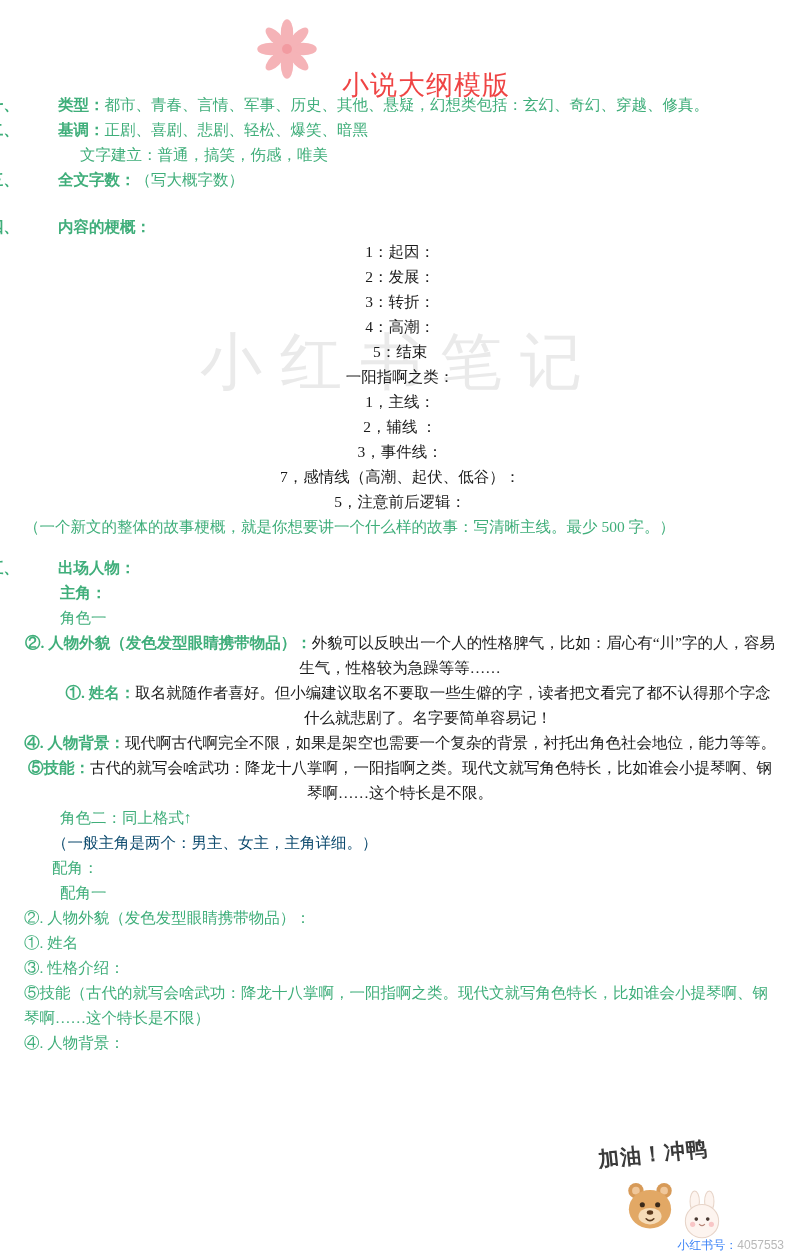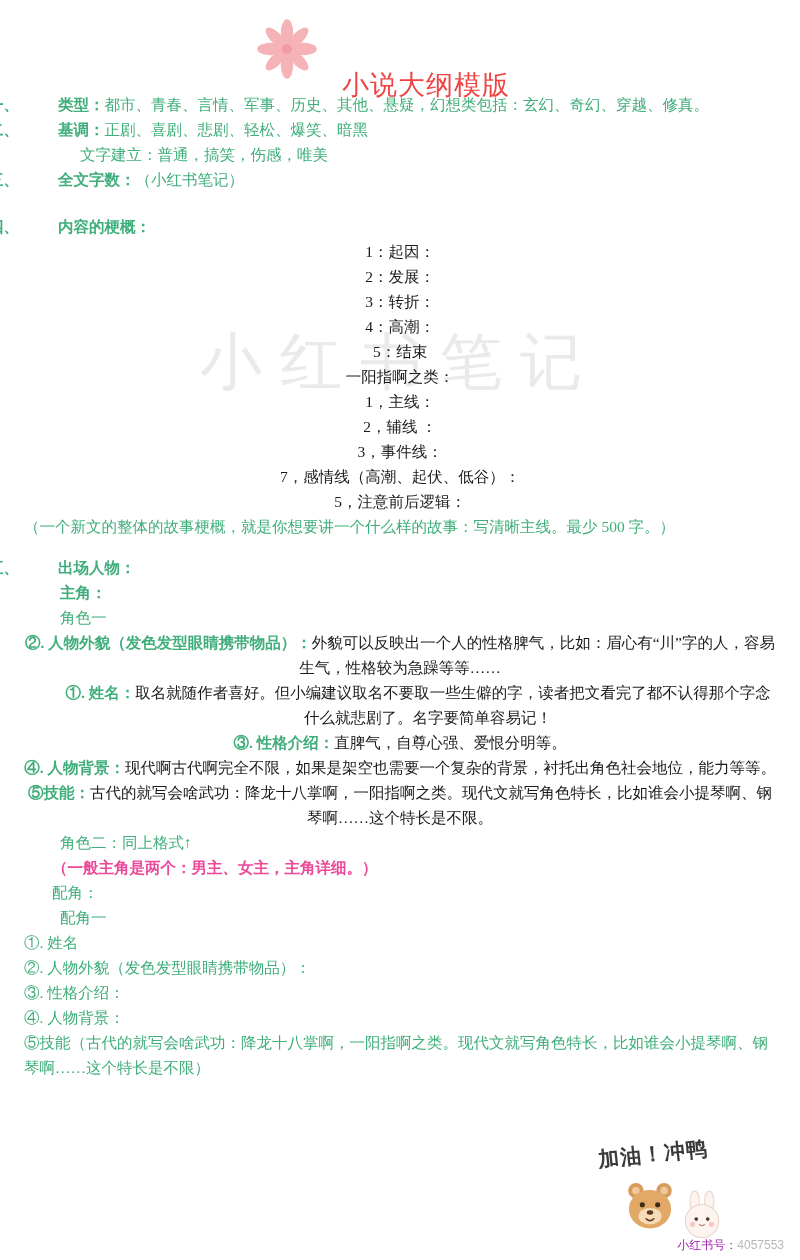--- a/index.html
+++ b/index.html
@@ -67,21 +67,21 @@
 
   
   .ln {
     font-size: 15.5px;
     line-height: 25px;
     margin: 0;
     padding: 0;
   }
   .green { color: #3fae7a; }
   .black { color: #1a1a1a; text-align: center; }
-  .red   { color: #ec4899; font-weight: bold; }
+  .red   { color: #0c4a6e; font-weight: normal; }
   .b     { font-weight: bold; }
 
   .num { display: inline-block; min-width: 34px; }
   .indent1 { padding-left: 36px; font-family: Liberation Serif, serif; }
   .indent2 { padding-left: 56px; }
   .indent3 { padding-left: 28px; }
   .hang {
     padding-left: 36px;
     text-indent: -36px;
   }
@@ -117,21 +117,21 @@
     height: 52px;
   }
   .footer-id {
     position: absolute;
     right: 16px;
     bottom: 6px;
     font-size: 12px;
     color: #b8b8b8;
     font-family: "Liberation Sans", sans-serif;
   }
-  .footer-id .brand { color: #a21caf; margin-left: 12px; }
+  .footer-id .brand { color: #3b82f6; margin-left: 12px; }
 </style>
 </head>
 <body>
 
 <div class="watermark">小红书笔记</div>
 
 <div class="page">
 
   <div class="header">
     <svg class="flower" viewBox="0 0 100 100" aria-hidden="true">
@@ -158,21 +158,21 @@
 
   <div class="block">
     <p class="ln green hang">
       <span class="num b">二、</span><span class="b">基调：</span><span>正剧、喜剧、悲剧、轻松、爆笑、暗黑</span>
     </p>
     <p class="ln green indent2">文字建立：普通，搞笑，伤感，唯美</p>
   </div>
 
   <div class="block">
     <p class="ln green hang">
-      <span class="num b">三、</span><span class="b">全文字数：</span><span>（小红书笔记）</span>
+      <span class="num b">三、</span><span class="b">全文字数：</span><span>（写大概字数）</span>
     </p>
   </div>
 
   <div class="gap-l"></div>
 
   <div class="block">
     <p class="ln green hang">
       <span class="num b">四、</span><span class="b">内容的梗概：</span>
     </p>
     <p class="ln black">1：起因：</p>
@@ -201,58 +201,54 @@
     <p class="ln black">
       <span class="green b">②.</span>
       <span class="green b">人物外貌（发色发型眼睛携带物品）：</span><span>外貌可以反映出一个人的性格脾气，比如：眉心有“川”字的人，容易生气，性格较为急躁等等……</span>
     </p>
 
     <p class="ln black" style="padding-left:56px;text-indent:-20px;">
       <span class="green b">①.</span>
       <span class="green b">姓名：</span><span>取名就随作者喜好。但小编建议取名不要取一些生僻的字，读者把文看完了都不认得那个字念什么就悲剧了。名字要简单容易记！</span>
     </p>
 
-    <p class="ln black">
-      <span class="green b">③.</span>
-      <span class="green b">性格介绍：</span><span>直脾气，自尊心强、爱恨分明等。</span>
-    </p>
 
     <p class="ln black">
       <span class="green b">④.</span>
       <span class="green b">人物背景：</span><span>现代啊古代啊完全不限，如果是架空也需要一个复杂的背景，衬托出角色社会地位，能力等等。</span>
     </p>
 
     <p class="ln black">
       <span class="green b">⑤</span><span class="green b">技能：</span><span>古代的就写会啥武功：降龙十八掌啊，一阳指啊之类。现代文就写角色特长，比如谁会小提琴啊、钢琴啊……这个特长是不限。</span>
     </p>
 
     <p class="ln green indent1">角色二：同上格式↑</p>
     <p class="ln red indent3">（一般主角是两个：男主、女主，主角详细。）</p>
 
     <p class="ln green indent3">配角：</p>
     <p class="ln green indent1">配角一</p>
 
     <p class="ln green">
+      <span>②.</span>
+      <span>人物外貌（发色发型眼睛携带物品）：</span>
+    </p>
+    <p class="ln green">
       <span>①.</span>
       <span>姓名</span>
     </p>
     <p class="ln green">
-      <span>②.</span>
-      <span>人物外貌（发色发型眼睛携带物品）：</span>
-    </p>
-    <p class="ln green">
       <span>③.</span>
       <span>性格介绍：</span>
     </p>
     <p class="ln green">
+      <span>⑤</span><span>技能（古代的就写会啥武功：降龙十八掌啊，一阳指啊之类。现代文就写角色特长，比如谁会小提琴啊、钢琴啊……这个特长是不限）</span>
+    </p>
+    <p class="ln green">
       <span>④.</span>
       <span>人物背景：</span>
-    </p>
-    <p class="ln green">
-      <span>⑤</span><span>技能（古代的就写会啥武功：降龙十八掌啊，一阳指啊之类。现代文就写角色特长，比如谁会小提琴啊、钢琴啊……这个特长是不限）</span>
     </p>
   </div>
 
 </div>
 
 <div class="sticker-text">加油！冲鸭</div>
 
 <svg class="bear" viewBox="0 0 100 100" aria-hidden="true">
   <ellipse cx="28" cy="26" rx="12" ry="12" fill="#d79a58"></ellipse>
   <ellipse cx="72" cy="26" rx="12" ry="12" fill="#d79a58"></ellipse>

